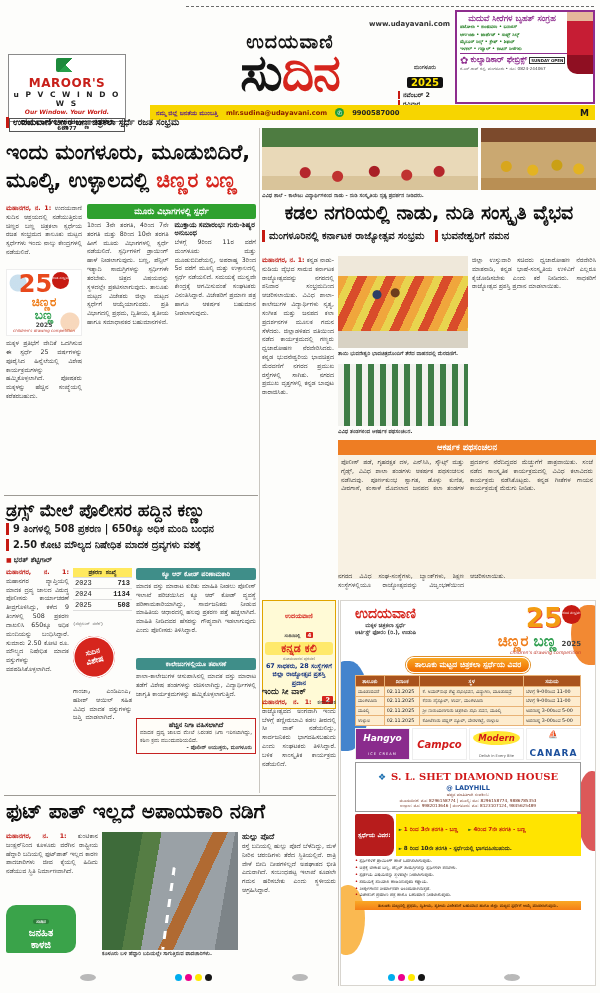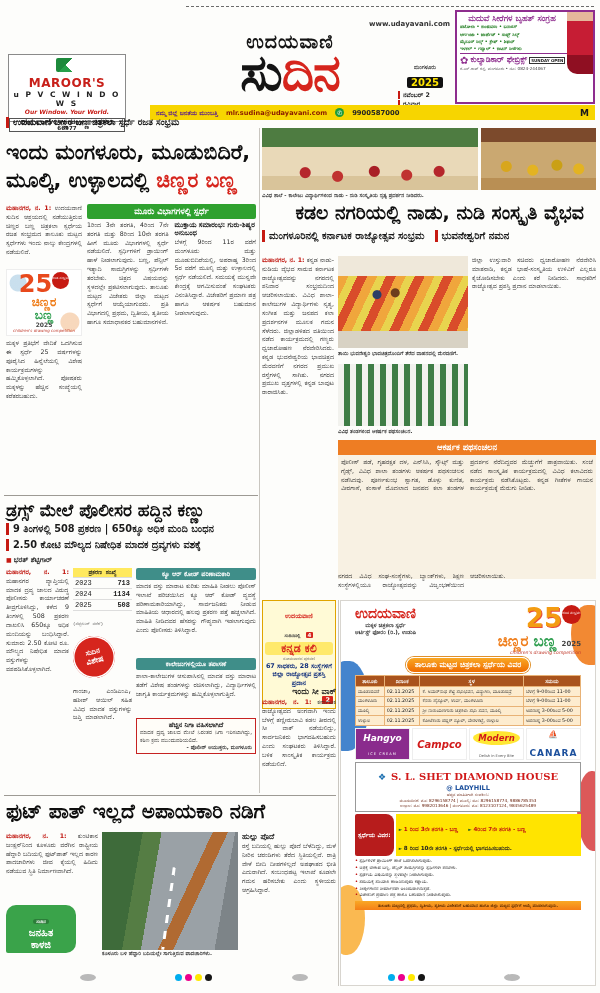--- a/index.html
+++ b/index.html
@@ -108,21 +108,21 @@
   .quote .qa{font-size:5.4px;font-weight:900;text-align:right;color:#333;}
   
   .kali{border:1px solid #e0a400;background:#fffad6;text-align:center;padding:2px;box-sizing:border-box;}
   .kali .kp{font-size:6.4px;font-weight:900;color:#d6251d;}
   .kali .ks{font-size:4.6px;font-weight:bold;color:#333;}
   .kali .kn{display:inline-block;background:#d6251d;color:#fff;font-size:5.5px;font-weight:900;padding:0 2px;border-radius:1px;}
   .kali .kt{font-size:11px;font-weight:900;color:#d6251d;background:#ffe96b;border-radius:3px;margin:1px 0;}
   .kali .ksub{font-size:4.2px;color:#555;}
   .kali .knews{font-size:6.4px;font-weight:900;color:#14317d;line-height:1.3;margin-top:1px;}
   .kali .kpage{display:inline-block;background:#d6251d;color:#fff;font-size:6.5px;font-weight:900;padding:0 3px;border-radius:1px;}
-  .seahead{font-size:8.2px;font-weight:900;text-align:right;}
+  .seahead{font-size:8.2px;font-weight:900;text-align:left;}
   
   .foot-h{font-size:20px;font-weight:900;color:#0e0e0e;}
   .jana{background:#3aa34a;color:#fff;text-align:center;border-radius:10px 10px 10px 2px;padding:3px 4px;width:62px;}
   .jana .jt{font-size:4.6px;font-weight:bold;background:#2c7d39;border-radius:4px;display:inline-block;padding:0 3px;}
   .jana .jm{font-size:10px;font-weight:900;line-height:1.15;}
   .footsub{font-size:7.6px;font-weight:900;}
   
   .ad{left:340px;top:600px;width:256px;height:386px;background:#fff;border:1px solid #d8d5cf;box-sizing:border-box;overflow:hidden;}
   .blob{position:absolute;opacity:.8;}
   .ad .paper{font-size:14px;font-weight:900;color:#d6251d;}
@@ -247,21 +247,21 @@
       </div>
     </div>
   </div>
   <div class="abs hline" style="left:4px;top:495px;width:254px;"></div>
   <div class="abs vline" style="left:259px;top:128px;height:665px;"></div>
 
   <div class="abs ph ph-dance1" style="left:262px;top:128px;width:216px;height:62px;"></div>
   <div class="abs ph ph-dance2" style="left:481px;top:128px;width:115px;height:62px;"></div>
   <div class="abs cap" style="left:262px;top:192px;width:334px;">ವಿವಿಧ ಶಾಲೆ - ಕಾಲೇಜು ವಿದ್ಯಾರ್ಥಿಗಳಿಂದ ನಾಡು - ನುಡಿ ಸಂಸ್ಕೃತಿಯ ನೃತ್ಯ ಪ್ರದರ್ಶನ ನೀಡಿದರು.</div>
 
-  <div class="abs raj-h" style="left:250px;top:201px;width:334px;text-align:right;">ಕಡಲ ನಗರಿಯಲ್ಲಿ ನಾಡು, ನುಡಿ ಸಂಸ್ಕೃತಿ ವೈಭವ</div>
+  <div class="abs raj-h" style="left:262px;top:201px;width:334px;">ಕಡಲ ನಗರಿಯಲ್ಲಿ ನಾಡು, ನುಡಿ ಸಂಸ್ಕೃತಿ ವೈಭವ</div>
   <div class="abs" style="left:262px;top:230px;width:334px;display:flex;gap:10px;">
     <span class="raj-sub redbar">ಮಂಗಳೂರಿನಲ್ಲಿ ಕರ್ನಾಟಕ ರಾಜ್ಯೋತ್ಸವ ಸಂಭ್ರಮ</span>
     <span class="raj-sub redbar">ಭುವನೇಶ್ವರಿಗೆ ನಮನ</span>
   </div>
 
   <div class="abs t" style="left:262px;top:256px;width:72px;height:338px;">
     <span class="dl">ಮಹಾನಗರ, ನ. 1:</span>
     <span>ಕನ್ನಡ ನಾಡು-ನುಡಿಯ ವೈಭವ ಸಾರುವ ಕರ್ನಾಟಕ ರಾಜ್ಯೋತ್ಸವವನ್ನು ನಗರದಲ್ಲಿ ಶನಿವಾರ ಸಂಭ್ರಮದಿಂದ ಆಚರಿಸಲಾಯಿತು. ವಿವಿಧ ಶಾಲಾ-ಕಾಲೇಜುಗಳ ವಿದ್ಯಾರ್ಥಿಗಳು ನೃತ್ಯ, ಸಂಗೀತ ಮತ್ತು ಜನಪದ ಕಲಾ ಪ್ರದರ್ಶನಗಳ ಮೂಲಕ ಗಮನ ಸೆಳೆದರು. ಜಿಲ್ಲಾಡಳಿತದ ವತಿಯಿಂದ ನಡೆದ ಕಾರ್ಯಕ್ರಮದಲ್ಲಿ ಗಣ್ಯರು ಧ್ವಜಾರೋಹಣ ನೆರವೇರಿಸಿದರು. ಕನ್ನಡ ಭುವನೇಶ್ವರಿಯ ಭಾವಚಿತ್ರದ ಮೆರವಣಿಗೆ ನಗರದ ಪ್ರಮುಖ ರಸ್ತೆಗಳಲ್ಲಿ ಸಾಗಿತು. ನಗರದ ಪ್ರಮುಖ ವೃತ್ತಗಳಲ್ಲಿ ಕನ್ನಡ ಬಾವುಟ ರಾರಾಜಿಸಿತು.</span>
   </div>
 

